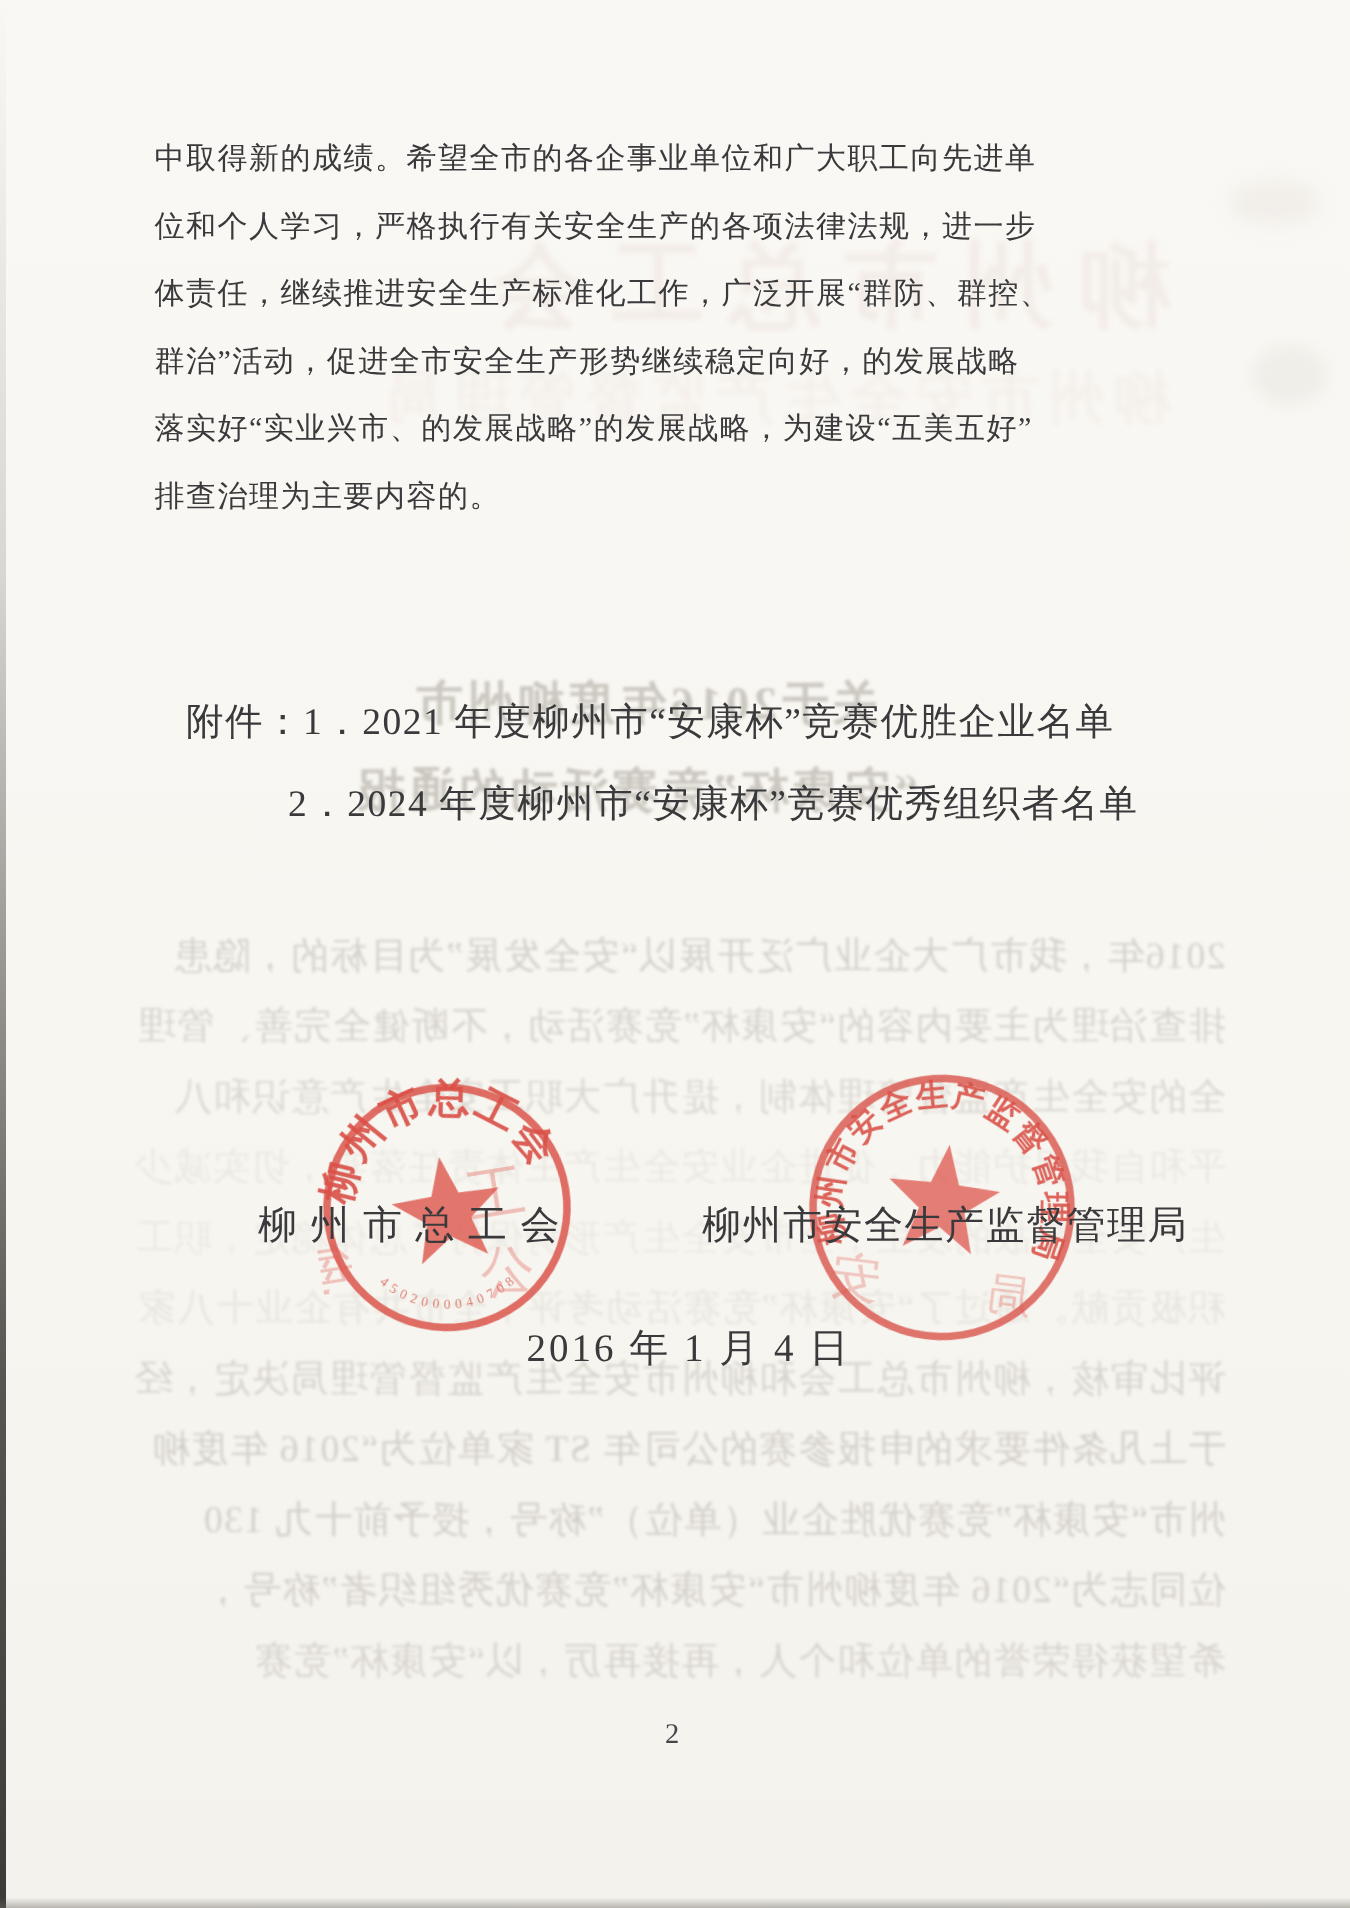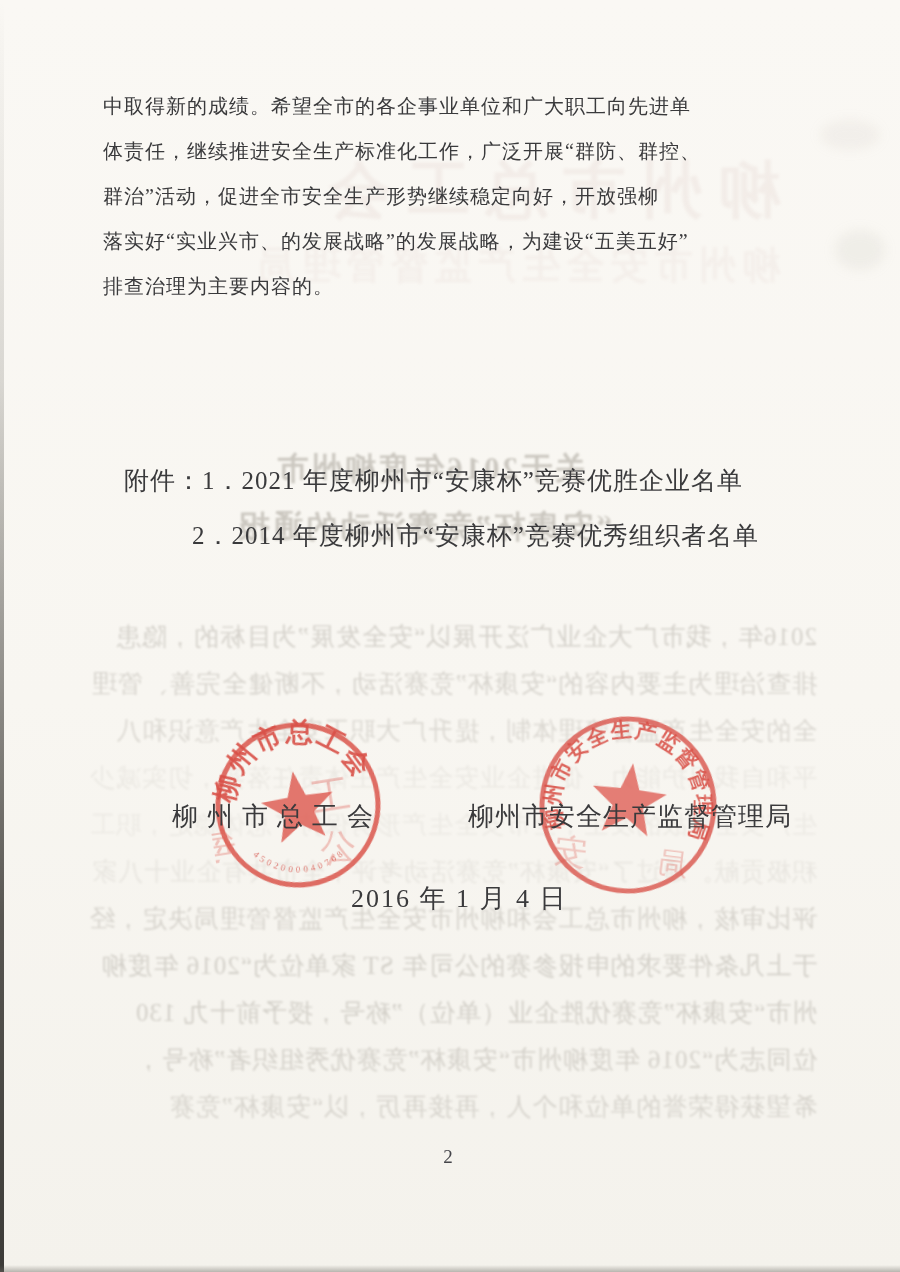--- a/index.html
+++ b/index.html
@@ -100,28 +100,29 @@
     <path id="arcR" d="M 36.1,129 A 68,68 0 1 1 153.9,129" fill="none"></path>
     <text font-size="21" font-weight="bold" fill="#d94f46" opacity="0.88">
       <textPath href="#arcR" xlink:href="#arcR" startOffset="4" textLength="270" lengthAdjust="spacing">柳州市安全生产监督管理局</textPath>
     </text>
     <text x="0" y="0" transform="translate(60,160) scale(-1,1)" font-size="34" fill="#dd564c" opacity="0.3">安</text>
     <text x="0" y="0" transform="translate(162,158) scale(-1,1)" font-size="30" fill="#dd564c" opacity="0.3">局</text>
   </svg>
 
   <div class="doc-text body-block">
     <div>中取得新的成绩。希望全市的各企事业单位和广大职工向先进单</div>
+    <div>位和个人学习，严格执行有关安全生产的各项法律法规，进一步</div>
     <div>体责任，继续推进安全生产标准化工作，广泛开展“群防、群控、</div>
-    <div>群治”活动，促进全市安全生产形势继续稳定向好，开放强柳</div>
+    <div>群治”活动，促进全市安全生产形势继续稳定向好，的发展战略</div>
     <div>落实好“实业兴市、的发展战略”的发展战略，为建设“五美五好”</div>
     <div>排查治理为主要内容的。</div>
   </div>
 
   <div class="doc-text attach1">附件：1．2021 年度柳州市“安康杯”竞赛优胜企业名单</div>
-  <div class="doc-text attach2">2．2014 年度柳州市“安康杯”竞赛优秀组织者名单</div>
+  <div class="doc-text attach2">2．2024 年度柳州市“安康杯”竞赛优秀组织者名单</div>
 
   <div class="doc-text org-left">柳州市总工会</div>
   <div class="doc-text org-right">柳州市安全生产监督管理局</div>
   <div class="doc-text doc-date">2016 年 1 月 4 日</div>
 
   <div class="page-num">2</div>
 
   <div class="smudge" style="left:835px;top:230px;width:50px;height:40px;background:rgba(176,170,160,.12)"></div>
   <div class="smudge" style="left:820px;top:120px;width:60px;height:30px;background:rgba(176,170,160,.10)"></div>
   <div class="edge-left"></div>

